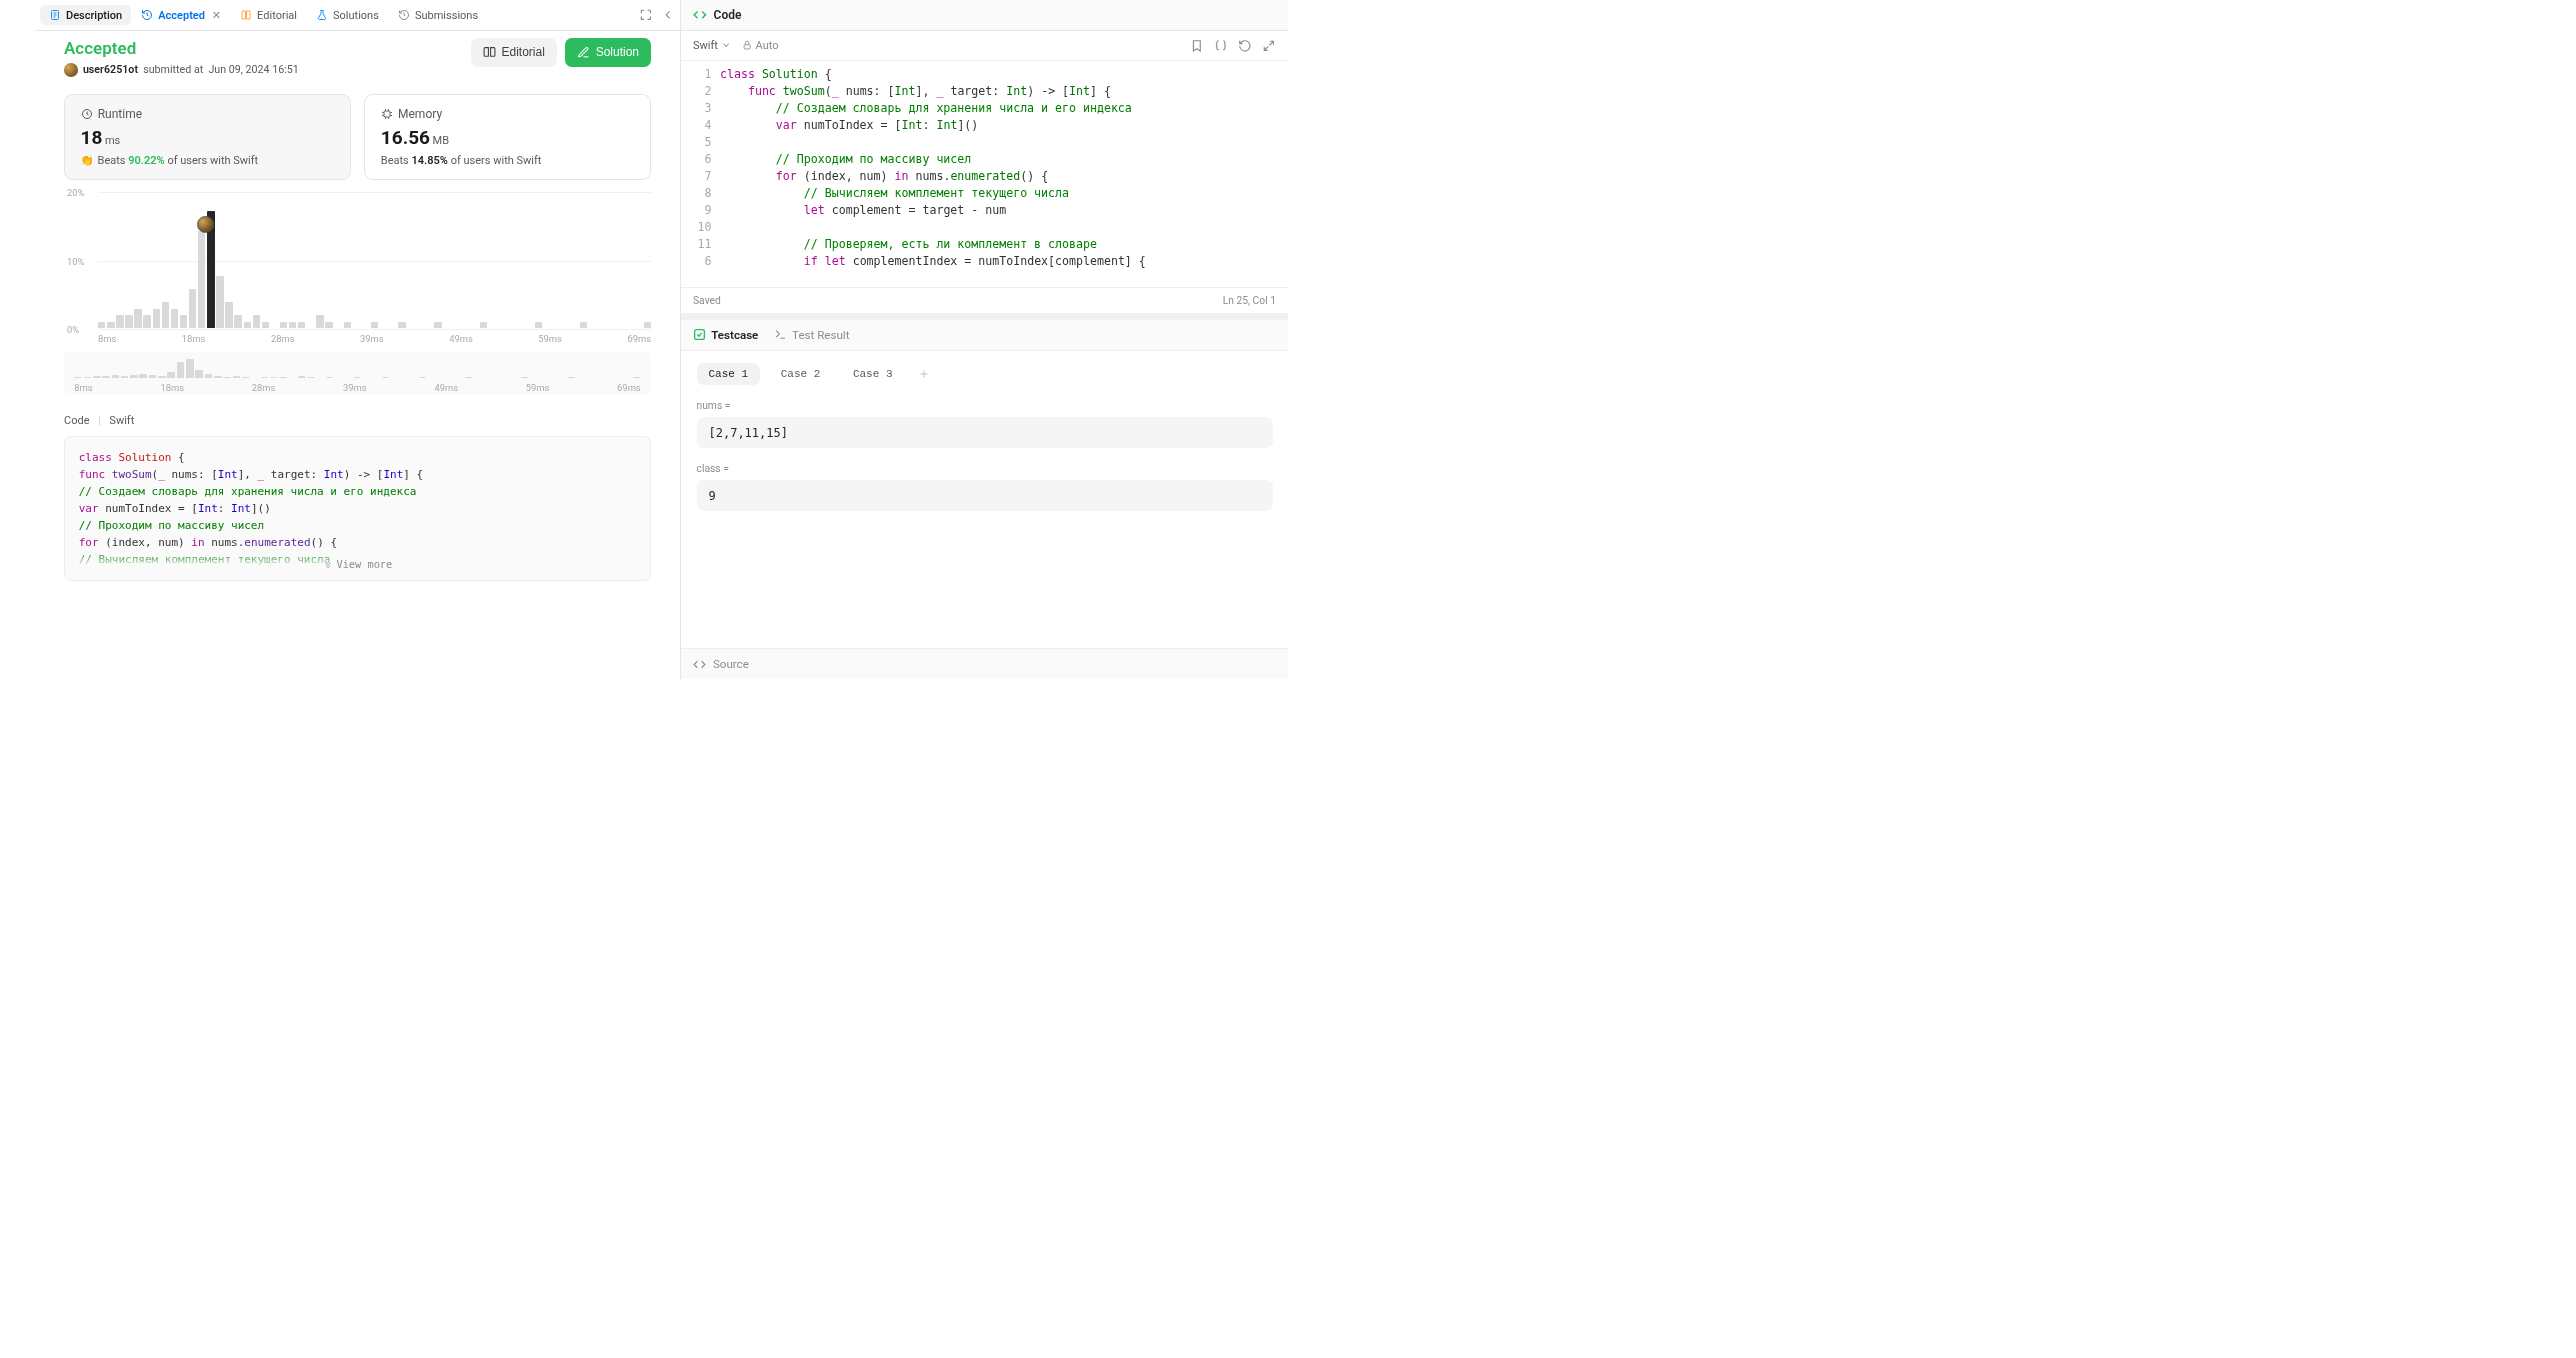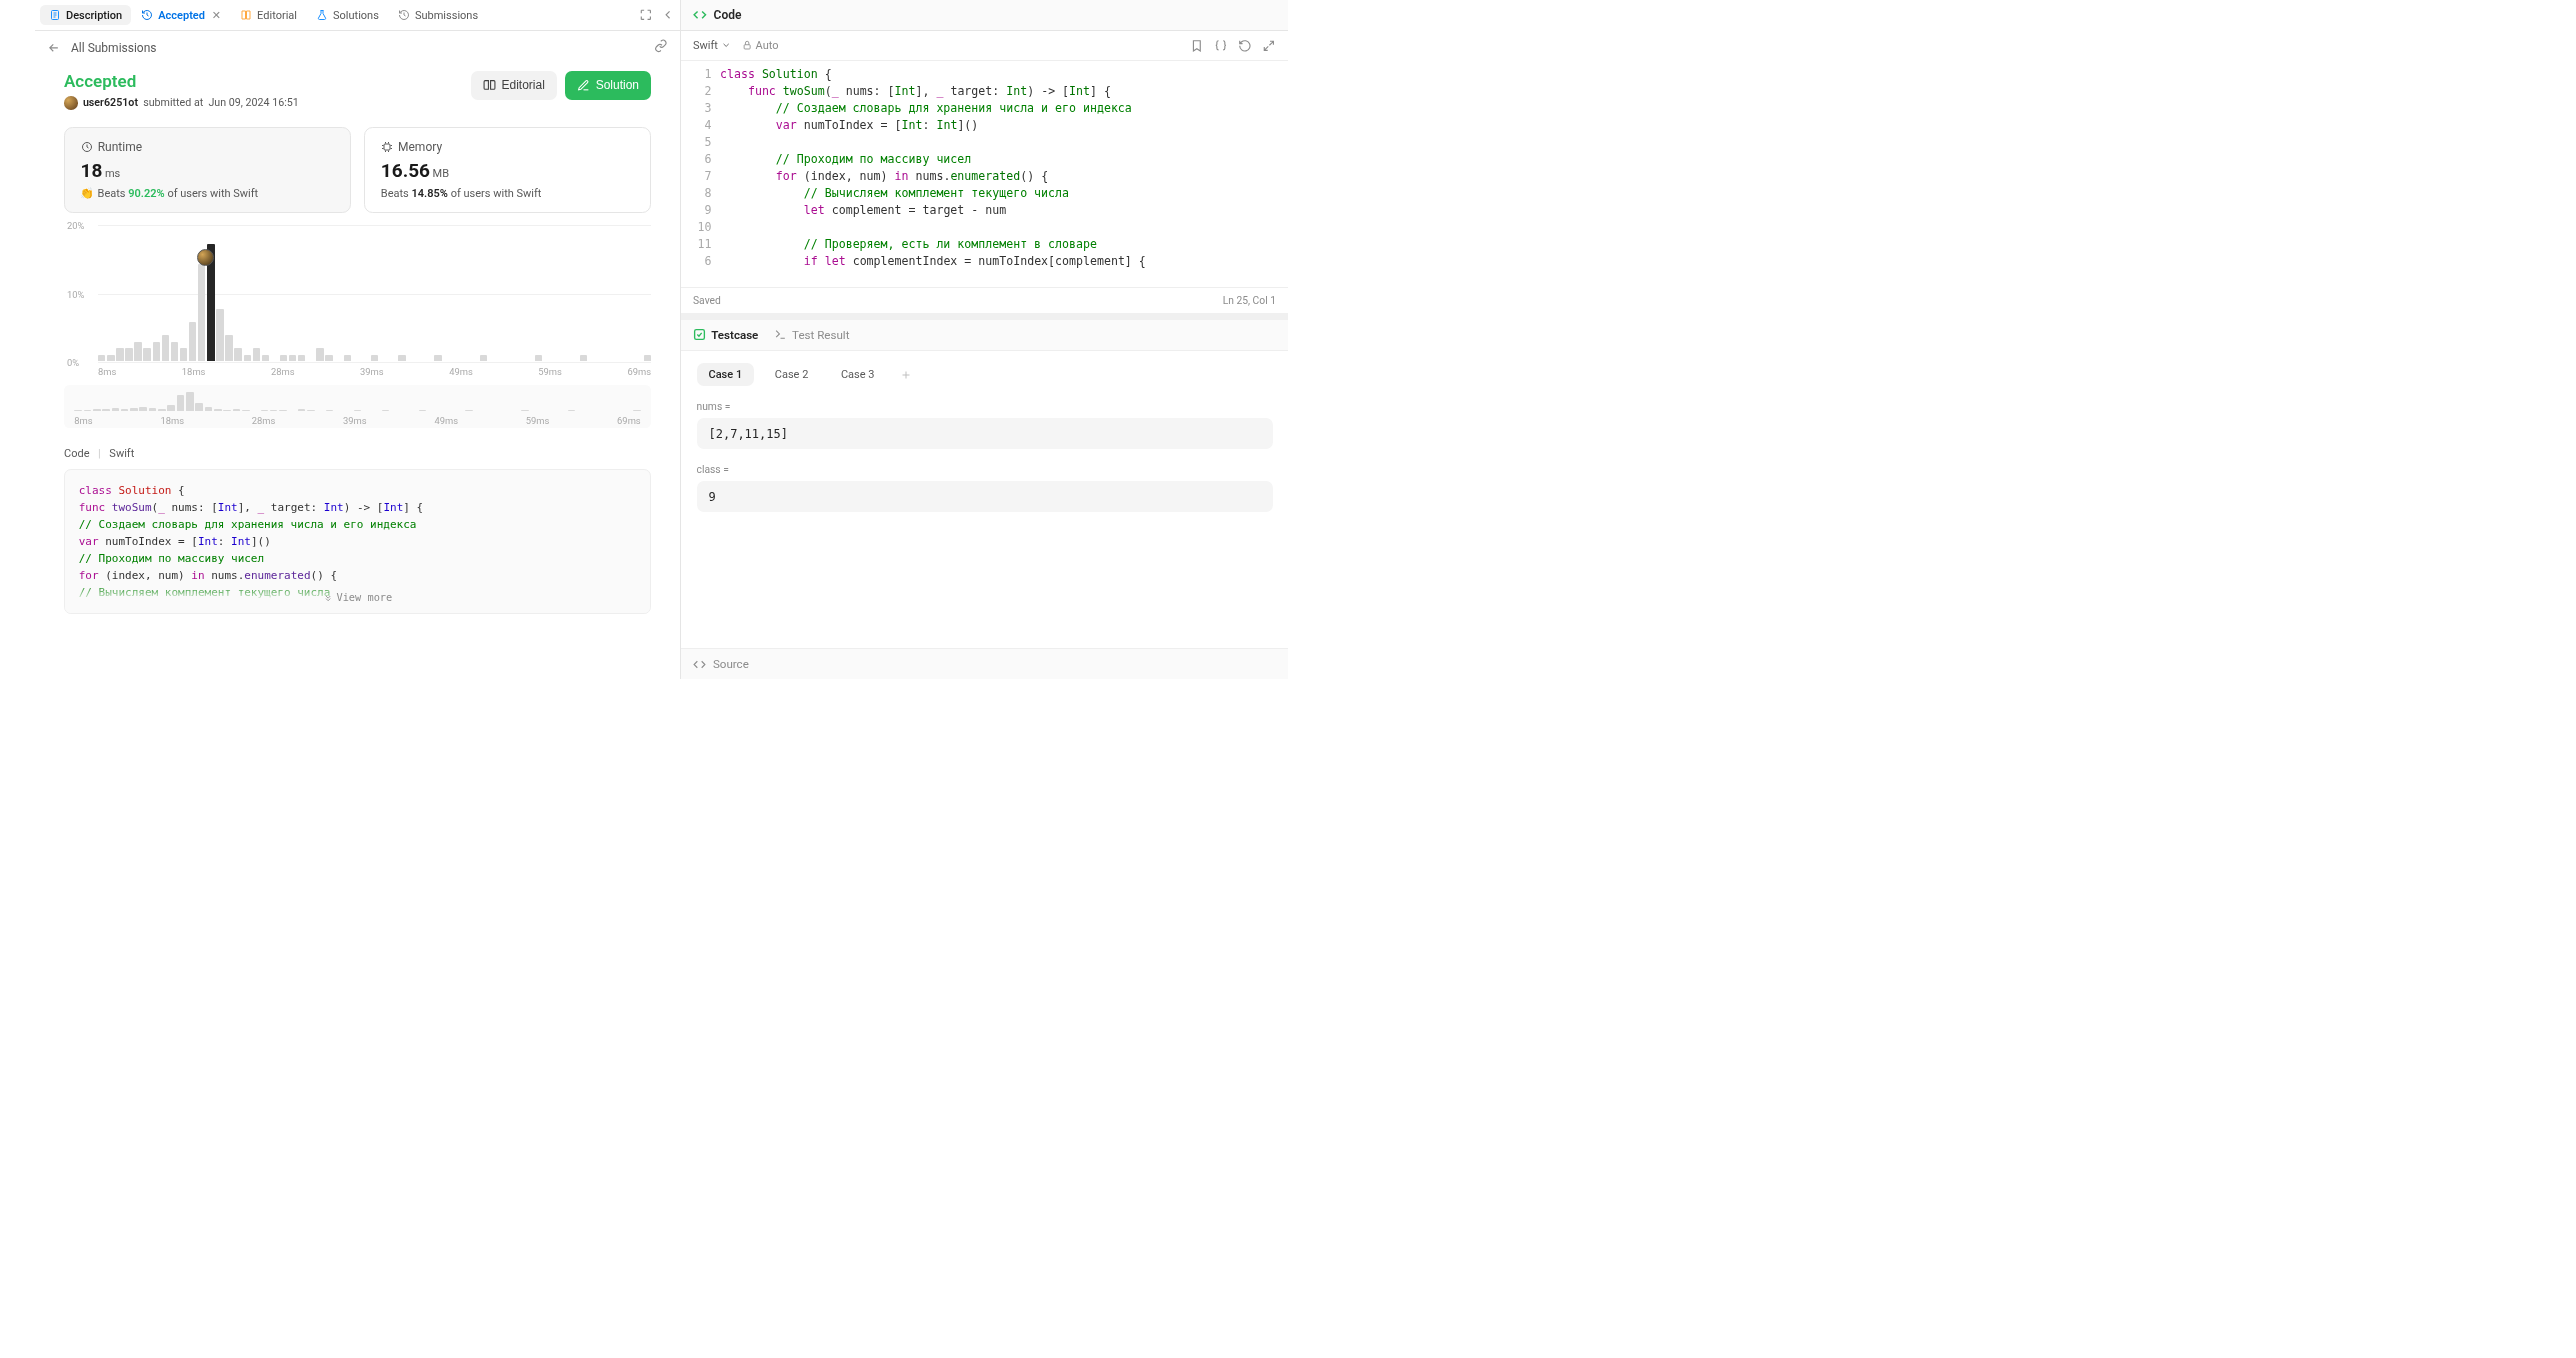--- a/index.html
+++ b/index.html
@@ -101,21 +101,21 @@
 .panel-divider { height: 6.9px; background: #f0f0f0; }
 
 .testcase-header { display: flex; align-items: center; height: 31px; padding: 0 12px; gap: 15.5px; border-bottom: 0.9px solid #eee; background: #fafafa; }
 .tc-tab { display: inline-flex; align-items: center; gap: 5.2px; font-size: 11.6px; color: #8c8c8c; cursor: pointer; }
 .tc-tab.active { color: #262626; font-weight: 600; }
 .tc-tab svg { width: 13px; height: 13px; }
 .tc-tab.active svg { color: #2cbb5d; }
 
 .testcase-body { padding: 12px 15.5px; flex: 1; overflow: auto; }
 .case-tabs { display: flex; gap: 8.6px; align-items: center; }
-.case-pill { padding: 5.2px 12px; border-radius: 6.9px; font-size: 11px; color: #595959; cursor: pointer; }
+.case-pill { padding: 5.2px 12px; border-radius: 6.9px; font-size: 11px; color: #595959; cursor: pointer; font-family: Liberation Mono, monospace; }
 .case-pill.active { background: #f2f2f2; color: #262626; font-weight: 500; }
 .case-add { width: 22px; height: 22px; display: inline-flex; align-items: center; justify-content: center; color: #bfbfbf; cursor: pointer; }
 .case-field { margin-top: 13.7px; }
 .case-field-label { font-size: 10.3px; color: #8c8c8c; margin-bottom: 5.2px; }
 .case-field-value { background: #f5f5f5; border-radius: 6.9px; padding: 8.6px 12px; font-family: ui-monospace, Menlo, monospace; font-size: 12px; color: #262626; }
 
 .source-bar { display: flex; align-items: center; height: 31px; padding: 0 12px; gap: 6.9px; border-top: 0.9px solid #eee; color: #8c8c8c; font-size: 11.6px; background: #fafafa; }
 .source-bar svg { width: 13px; height: 13px; }
 
 .right-upper { display: flex; flex-direction: column; height: 313px; }
@@ -174,32 +174,20 @@
       <div class="tabs-right">
         <svg viewBox="0 0 24 24" fill="none" stroke="currentColor" stroke-width="2">
             <path d="M4 4h5M4 4v5M20 4h-5M20 4v5M4 20h5M4 20v-5M20 20h-5M20 20v-5"></path>
           </svg>
         <svg viewBox="0 0 24 24" fill="none" stroke="currentColor" stroke-width="2">
             <path d="M15 18l-6-6 6-6"></path>
           </svg>
       </div>
     </div>
 
-    <div class="crumb-bar">
-      <svg viewBox="0 0 24 24" fill="none" stroke="currentColor" stroke-width="2">
-          <path d="M19 12H5M11 18l-6-6 6-6"></path>
-        </svg>
-      <span>All Submissions</span>
-      <div class="crumb-right">
-        <svg viewBox="0 0 24 24" fill="none" stroke="#8c8c8c" stroke-width="2">
-            <path d="M10 13a5 5 0 0 0 7 0l3-3a5 5 0 0 0-7-7l-1 1"></path>
-            <path d="M14 11a5 5 0 0 0-7 0l-3 3a5 5 0 0 0 7 7l1-1"></path>
-          </svg>
-      </div>
-    </div>
 
     <div class="content">
       <div class="accepted-header">
         <div>
           <div class="accepted-title">Accepted</div>
           <div class="sub-meta">
             <span class="avatar"></span>
             <span class="user">user6251ot</span>
             <span>submitted at</span>
             <span>Jun 09, 2024 16:51</span>

